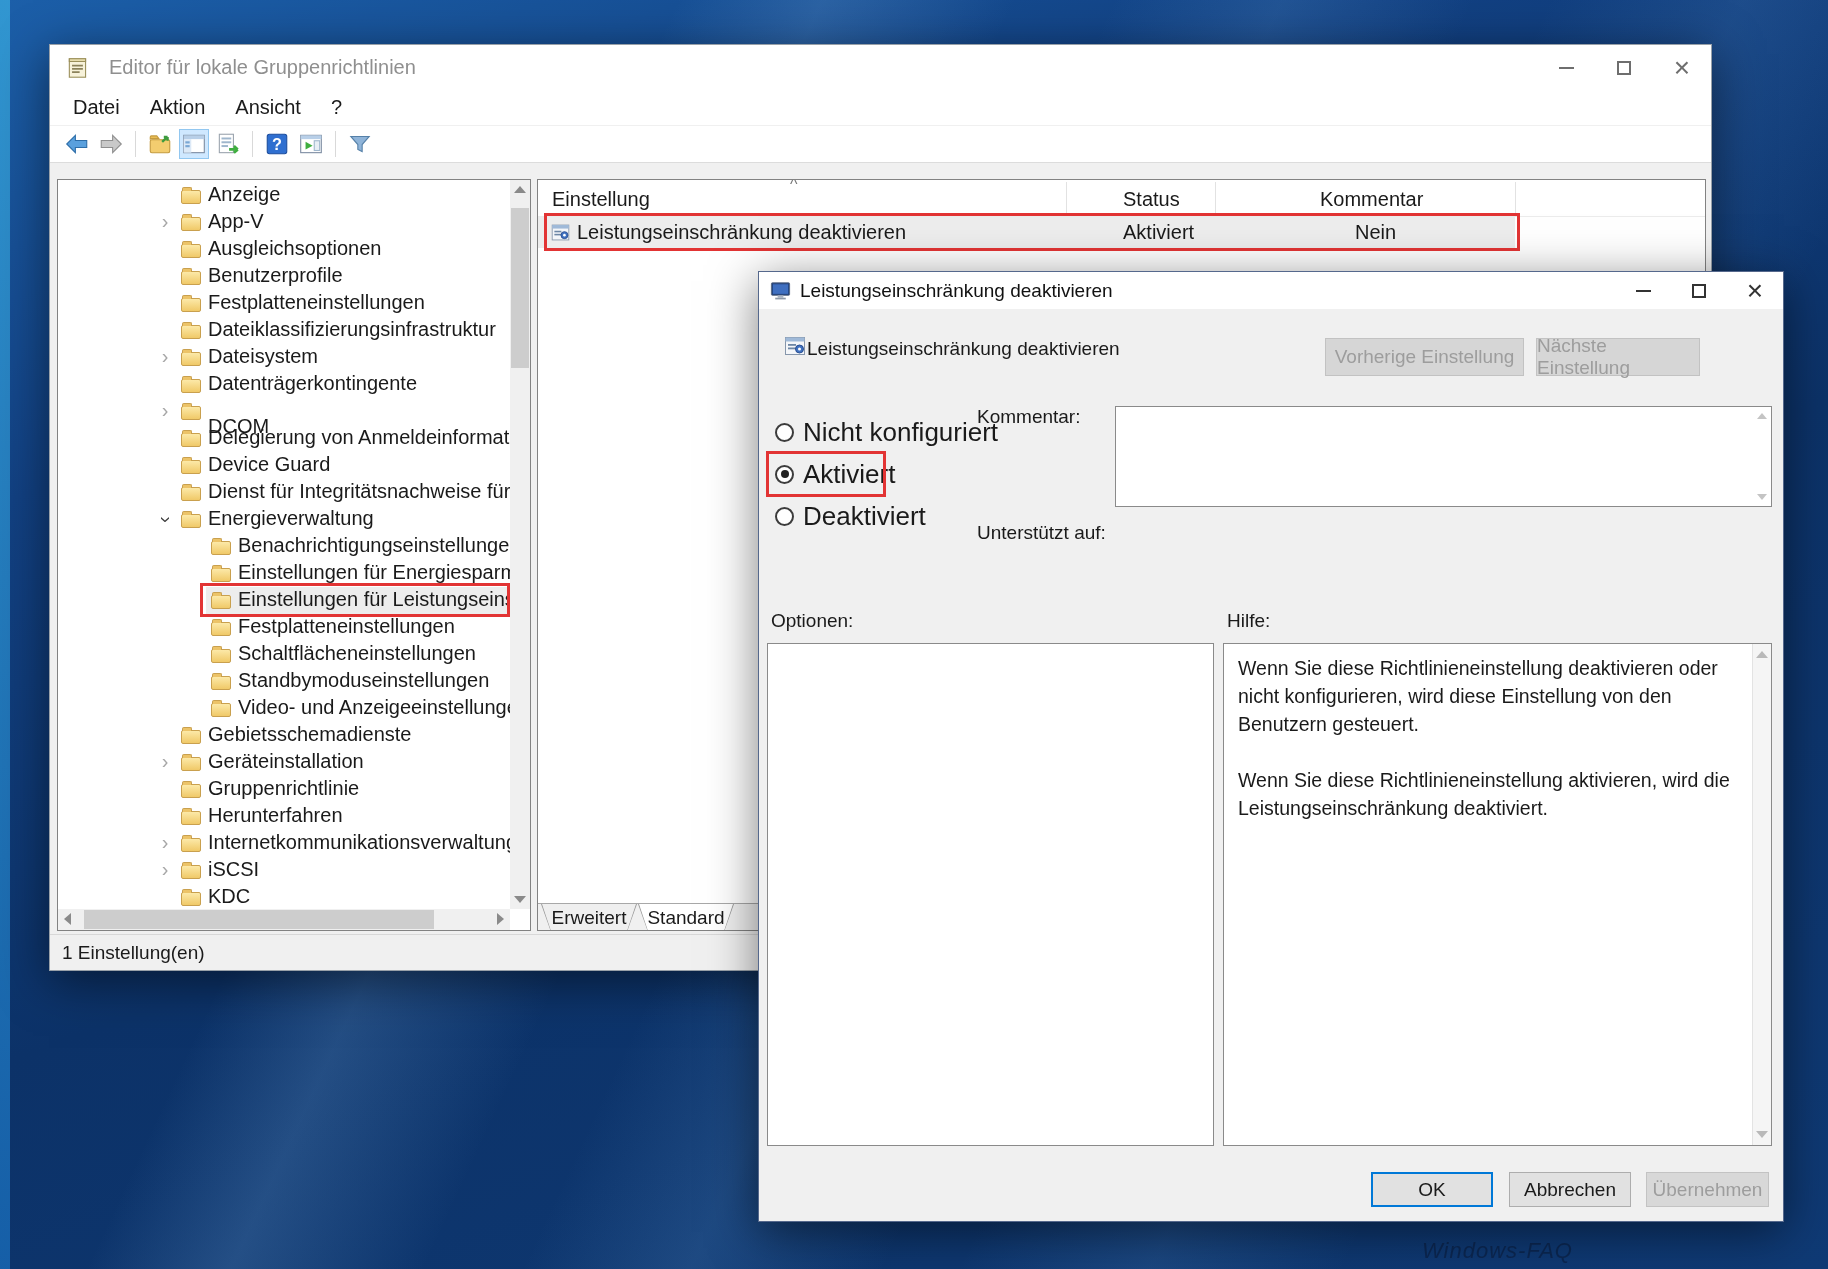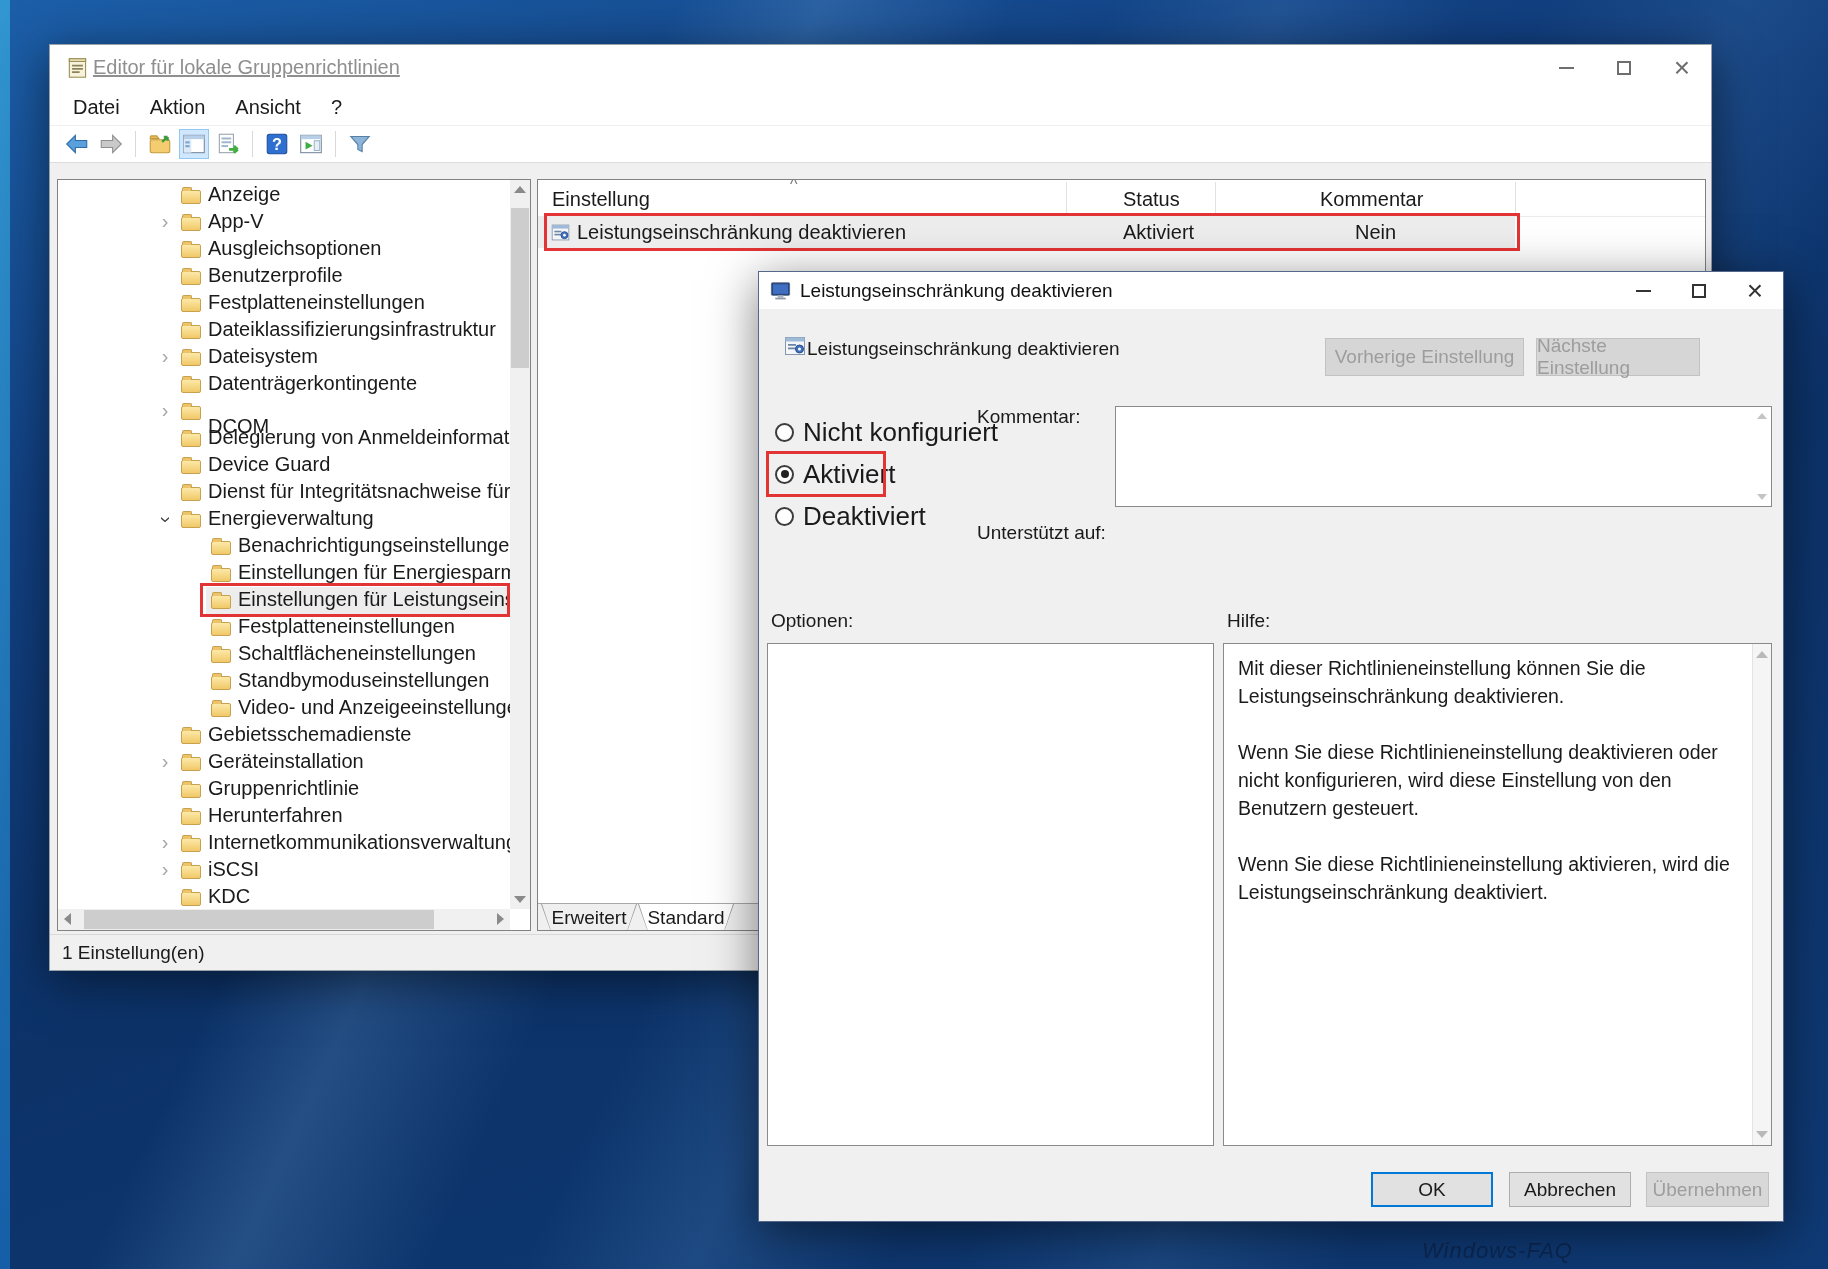--- a/index.html
+++ b/index.html
@@ -19,21 +19,21 @@
   .title-text{font-size:20px;}
   .win-controls{margin-left:auto;display:flex;height:100%;}
   .wc{width:58px;height:100%;display:flex;align-items:center;justify-content:center;}
   .minbar{width:15px;height:2px;background:currentColor;display:inline-block;}
   .maxbox{width:14px;height:14px;border:2px solid currentColor;display:inline-block;}
   .closeglyph{font-size:28px;line-height:1;font-weight:400;}
 
   
   #mainwin{left:49px;top:44px;width:1663px;height:927px;border:1px solid #98a0a8;}
   #mainwin .titlebar{height:45px;color:#6e6e6e;}
-  #mainwin .title-text{color:#8f8f8f;margin-left:2px;text-decoration:underline;}
+  #mainwin .title-text{color:#8f8f8f;margin-left:18px;}
   #mainwin .app-ico{margin-left:15px;width:26px;height:26px;}
   #menubar{position:absolute;left:0;top:45px;right:0;height:36px;background:#fff;display:flex;align-items:center;padding-left:8px;border-bottom:1px solid #f0f0f0;}
   .menu-item{padding:0 15px;font-size:20px;color:#1a1a1a;}
   #toolbar{position:absolute;left:0;top:81px;right:0;height:37px;background:#fff;display:flex;align-items:center;padding-left:10px;border-bottom:1px solid #dcdcdc;}
   .tb-btn{width:30px;height:30px;display:flex;align-items:center;justify-content:center;margin:0 2px;border:1px solid transparent;}
   .tb-btn svg{width:26px;height:26px;}
   .tb-btn.selected{background:#cfe8ff;border:1px solid #92c7f0;}
   .tb-sep{width:1px;height:26px;background:#d9d9d9;margin:0 7px;}
   #workspace{position:absolute;left:0;top:118px;right:0;bottom:36px;background:#f0f0f0;}
   #statusbar{position:absolute;left:0;bottom:0;right:0;height:36px;background:#f0f0f0;border-top:1px solid #d8d8d8;display:flex;align-items:center;}
@@ -428,21 +428,20 @@
     </div>
 
     <span class="dlg-label" style="left:218px;top:250px;">Unterstützt auf:</span>
 
     <span class="dlg-label" style="left:12px;top:338px;">Optionen:</span>
     <span class="dlg-label" style="left:468px;top:338px;">Hilfe:</span>
 
     <div class="panel" style="left:8px;top:371px;width:447px;height:503px;"></div>
     <div class="panel" style="left:464px;top:371px;width:549px;height:503px;">
       <div id="help-text">
-          <p>Mit dieser Richtlinieneinstellung können Sie die Leistungseinschränkung deaktivieren.</p>
           <p>Wenn Sie diese Richtlinieneinstellung deaktivieren oder nicht konfigurieren, wird diese Einstellung von den Benutzern gesteuert.</p>
           <p>Wenn Sie diese Richtlinieneinstellung aktivieren, wird die Leistungseinschränkung deaktiviert.</p>
         </div>
       <div id="help-scroll">
         <span class="tri up" style="left:3px;top:7px;border-bottom-color:#b9b9b9;"></span>
         <span class="tri down" style="left:3px;bottom:7px;border-top-color:#b9b9b9;"></span>
       </div>
     </div>
 
     <div class="dlg-btn default" style="left:612px;width:122px;">OK</div>

